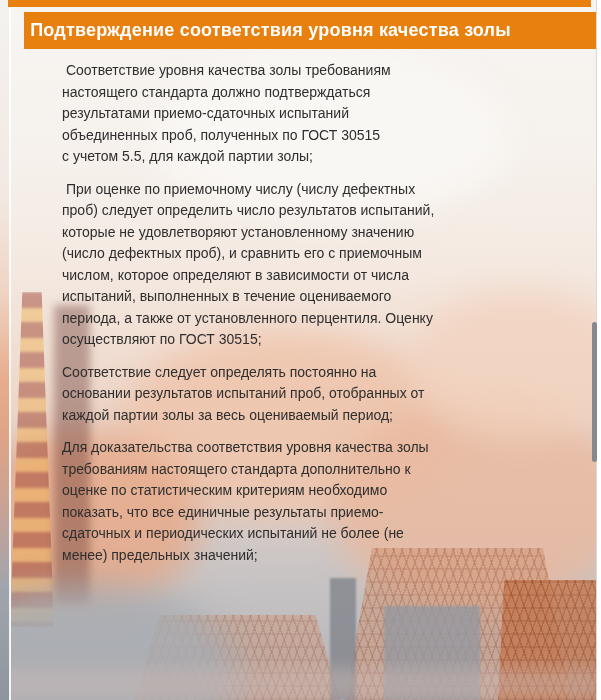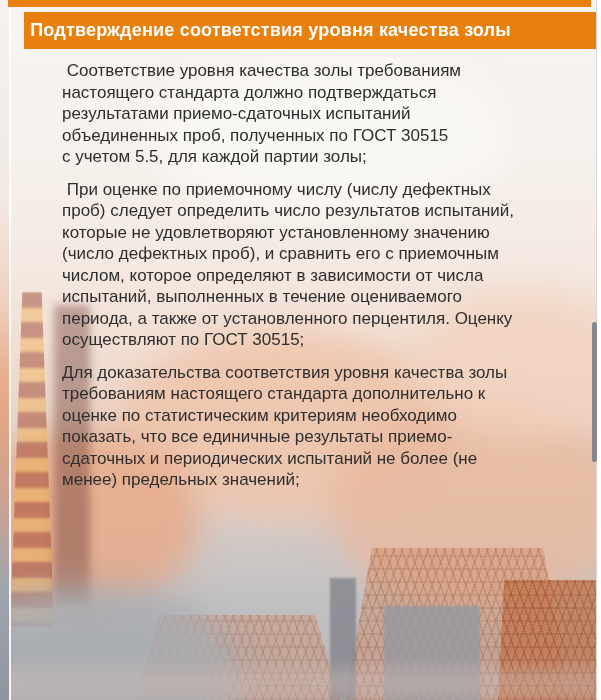--- a/index.html
+++ b/index.html
@@ -51,21 +51,21 @@
     border-right:2px solid rgba(255,255,255,.9);}
 
   
   .top-strip{position:absolute;left:8px;right:10px;top:0;height:7px;z-index:4;}
   .banner{position:absolute;left:24px;right:0;top:12px;height:37px;z-index:4;
     display:flex;align-items:center;justify-content:center;padding-right:84px;box-sizing:border-box;}
   .banner span{color:#ffffff;font-weight:bold;font-size:18px;letter-spacing:.2px;}
 
   
   .content{position:absolute;left:62px;top:60px;width:508px;z-index:2;}
-  .content p{margin:0 0 11px 0;font-size:17px;line-height:21.5px;color:#2e2e2e;
+  .content p{margin:0 0 11px 0;font-size:14px;line-height:21.5px;color:#2e2e2e;
     white-space:pre-wrap;}
 
   
   .scroll-track{position:absolute;right:0;top:0;width:4px;height:700px;z-index:5;
     background:#ffffff;border-left:1px solid #d8d8d8;}
   .scroll-thumb{position:absolute;left:592px;top:322px;width:5px;height:140px;z-index:6;
     background:#85888c;border-radius:3px;}
 </style>
 </head>
 <body>
@@ -104,20 +104,23 @@
 объединенных проб, полученных по ГОСТ 30515
 с учетом 5.5, для каждой партии золы;</p>
     <p> При оценке по приемочному числу (числу дефектных
 проб) следует определить число результатов испытаний,
 которые не удовлетворяют установленному значению
 (число дефектных проб), и сравнить его с приемочным
 числом, которое определяют в зависимости от числа
 испытаний, выполненных в течение оцениваемого
 периода, а также от установленного перцентиля. Оценку
 осуществляют по ГОСТ 30515;</p>
+    <p>Соответствие следует определять постоянно на
+основании результатов испытаний проб, отобранных от
+каждой партии золы за весь оцениваемый период;</p>
     <p>Для доказательства соответствия уровня качества золы
 требованиям настоящего стандарта дополнительно к
 оценке по статистическим критериям необходимо
 показать, что все единичные результаты приемо-
 сдаточных и периодических испытаний не более (не
 менее) предельных значений;</p>
   </div>
 
   <div class="scroll-track"></div>
   <div class="scroll-thumb"></div>

